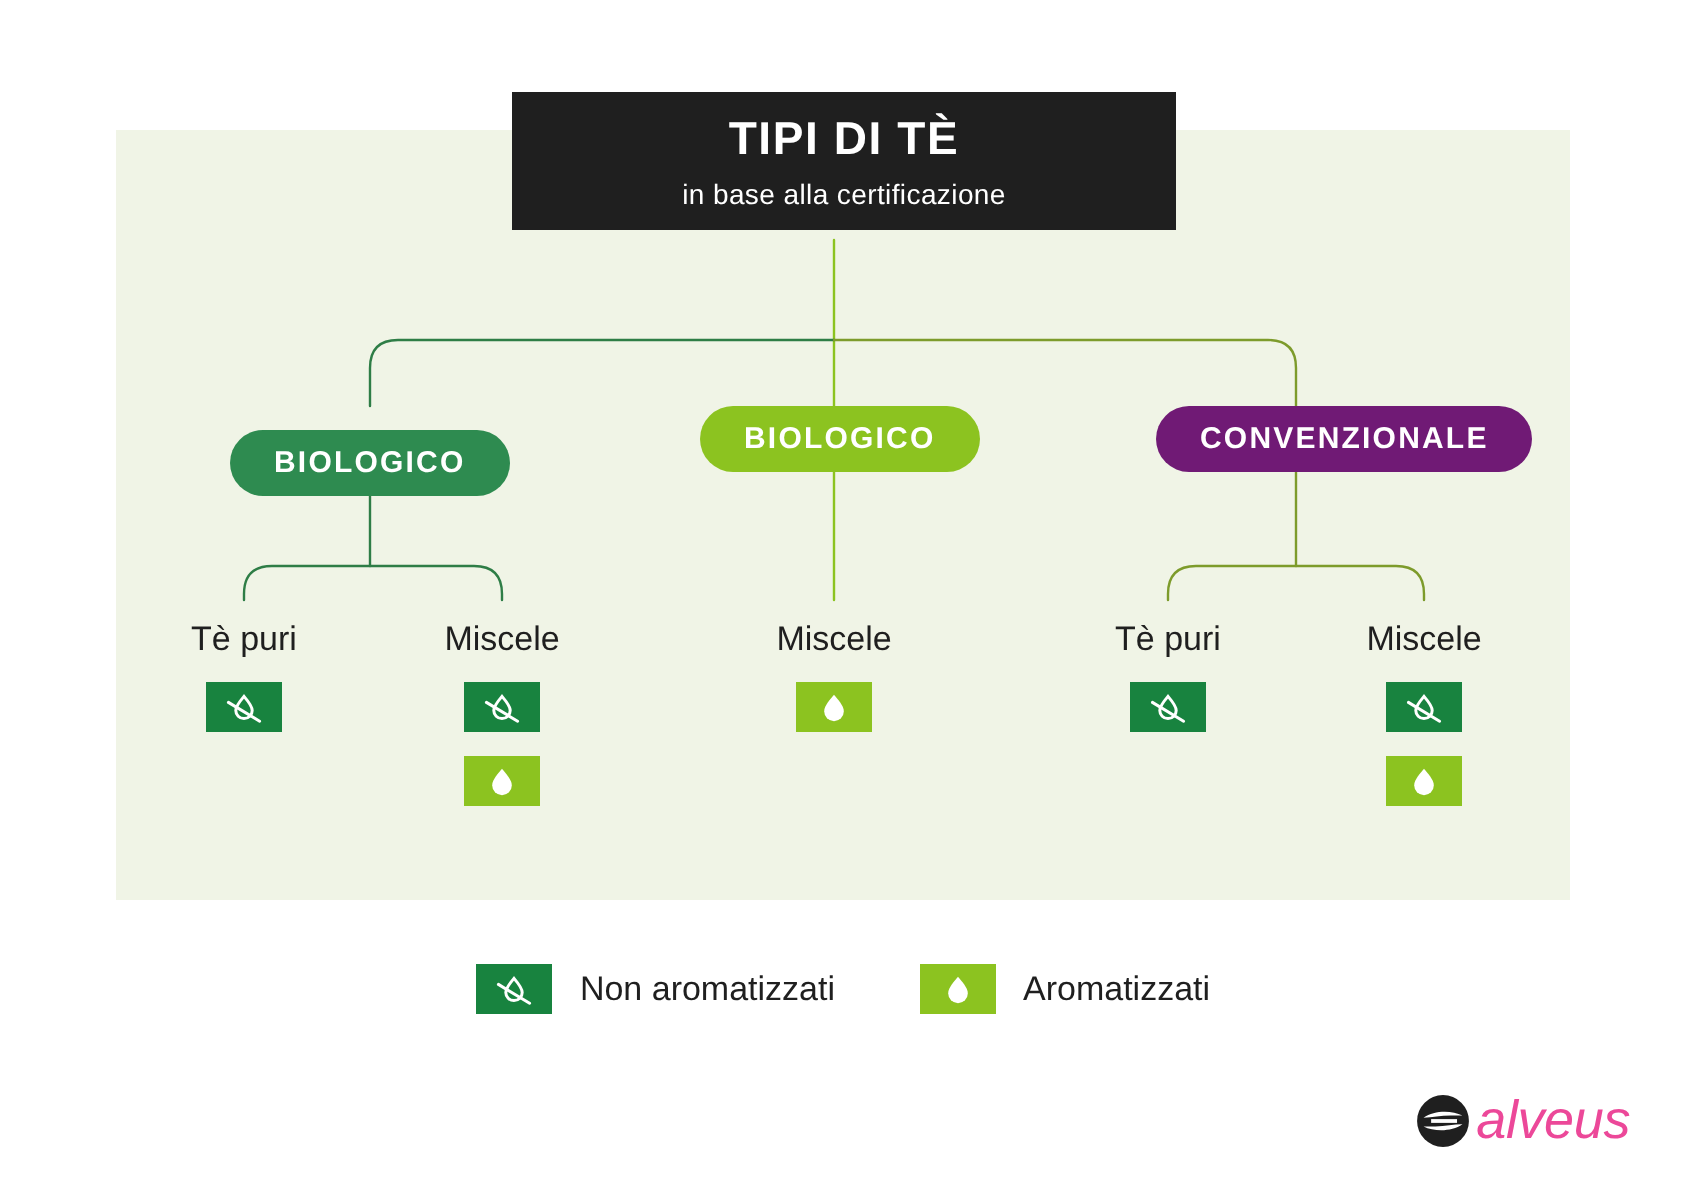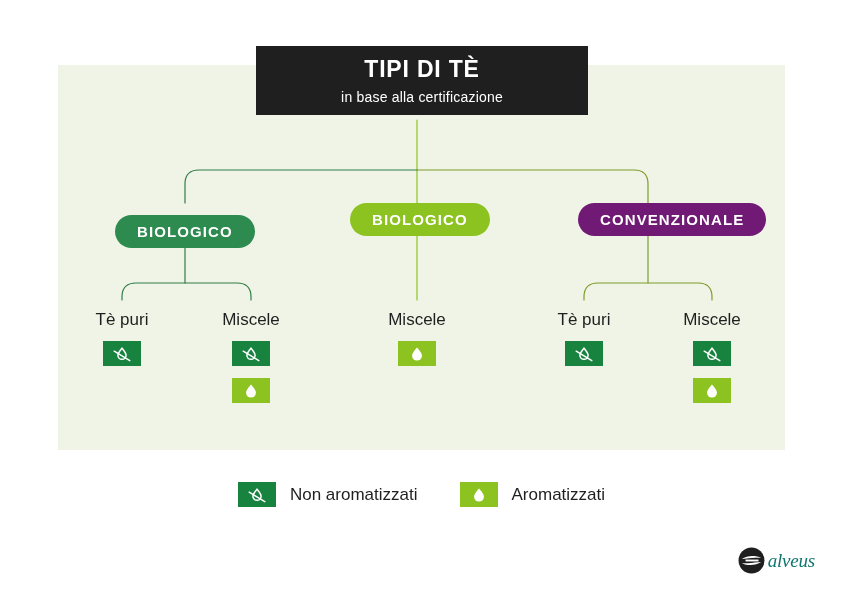--- a/index.html
+++ b/index.html
@@ -74,23 +74,23 @@
     margin-left:14px;color:#1f1f1f;font-size:17px;white-space:nowrap;
   }
 
   
   .logo{
     position:absolute;right:28px;bottom:22px;
     display:flex;align-items:center;
   }
   .logo-mark{display:block;width:27px;height:27px;}
   .logo-text{
-    margin-left:3px;color:#0f766e;
-    font-family:Liberation Serif, serif;
-    font-style:italic;font-size:19px;letter-spacing:-.2px;line-height:1;
+    margin-left:3px;color:#ec4899;
+    font-family:Liberation Sans, sans-serif;
+    font-style:italic;font-size:27px;letter-spacing:-.2px;line-height:1;
   }
 </style>
 </head>
 <body>
 
 <div id="stage">
 
   <div class="panel"></div>
 
   <svg class="wires" viewBox="0 0 843 596" width="843" height="596" aria-hidden="true">

